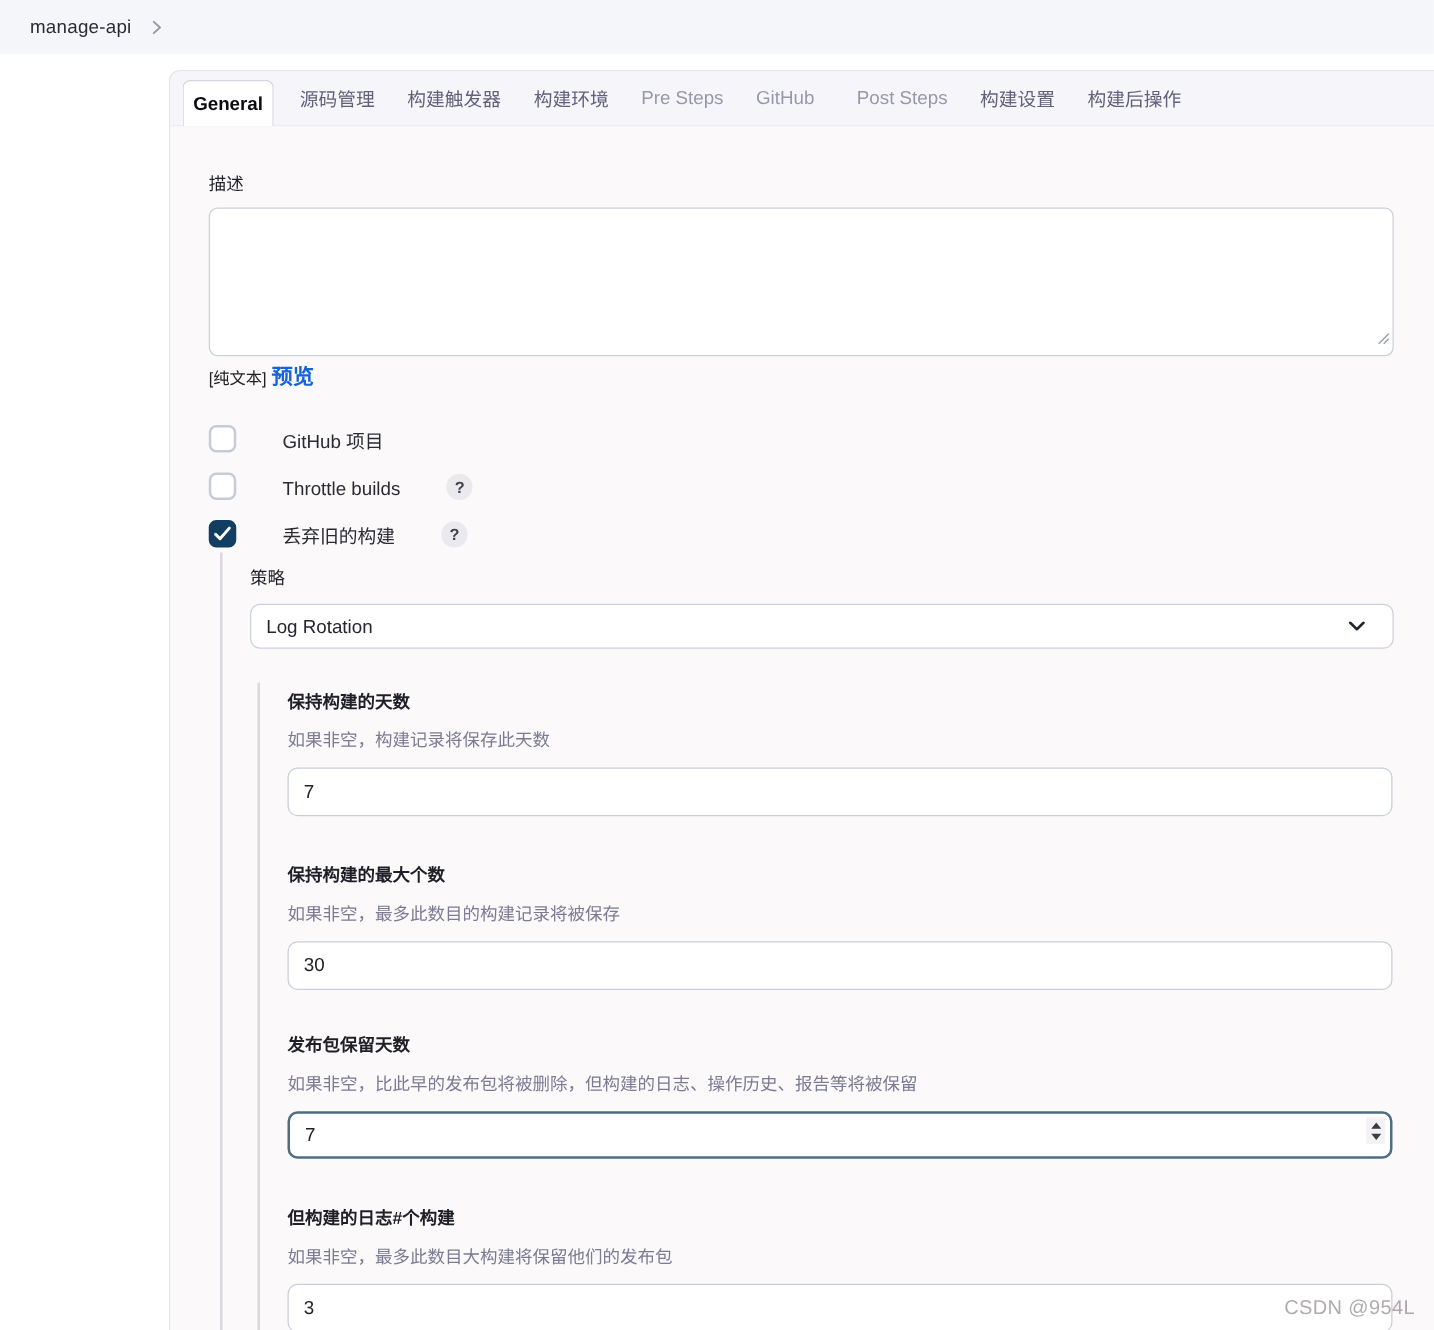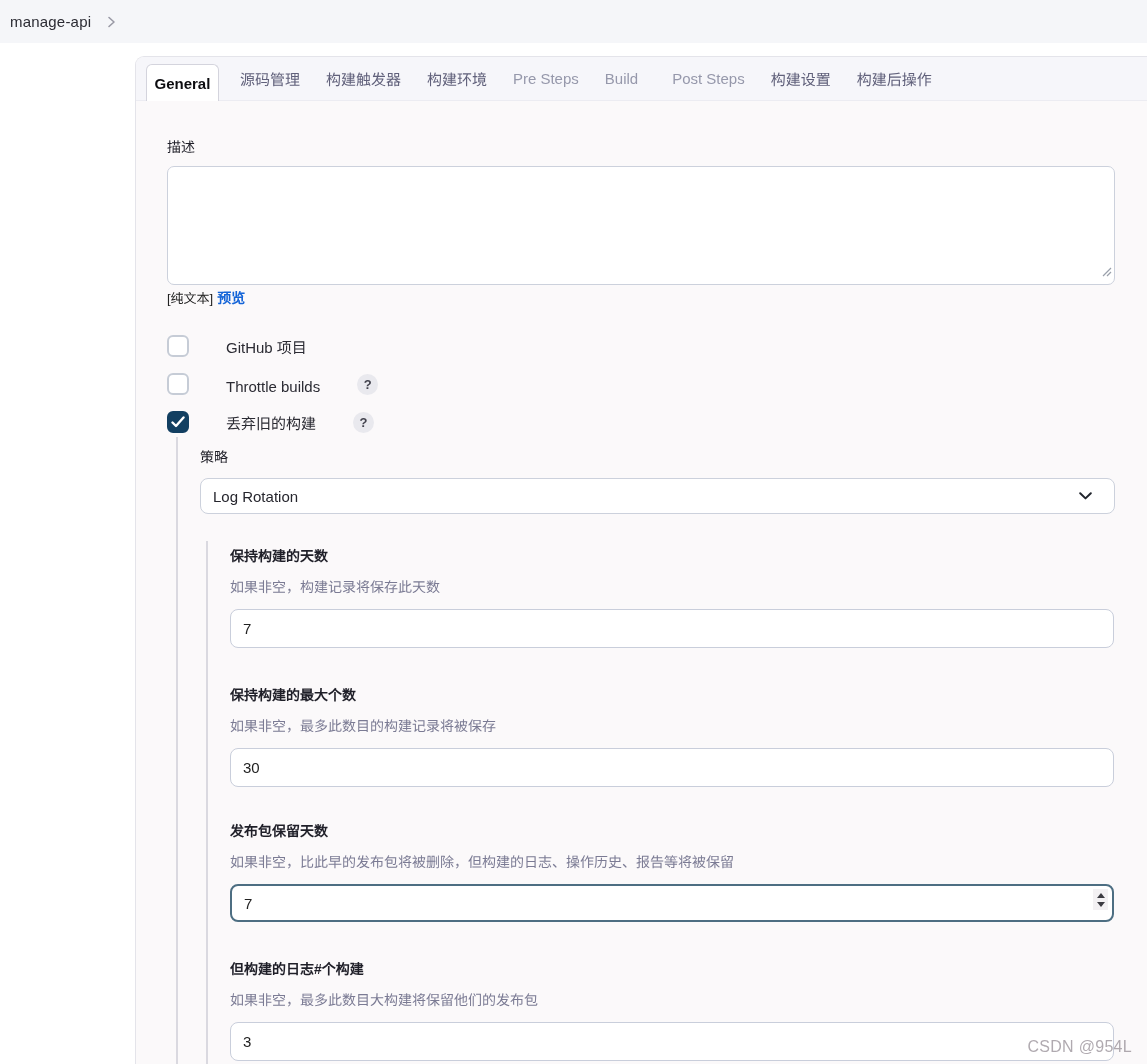--- a/index.html
+++ b/index.html
@@ -1,21 +1,21 @@
 <!DOCTYPE html>
 <html lang="zh-CN"><head>
 <meta charset="utf-8">
 <style>
   * { margin:0; padding:0; box-sizing:border-box; }
   html,body { width:1147px; height:1064px; overflow:hidden; background:#ffffff;
     font-family:"Liberation Sans", sans-serif; }
 
   
   .topbar { position:absolute; left:0; top:0; width:1147px; height:43px;
-    background:#f5f6f9; display:flex; align-items:center; padding-left:10px; }
+    background:#f5f6f9; display:flex; align-items:center; padding-left:24px; }
   .crumb { font-size:15px; color:#2b2b33; letter-spacing:.2px; }
   .crumb-sep { margin-left:16px; display:inline-flex; }
 
   
   .card { position:absolute; left:135px; top:56px; width:1048px; height:1008px;
     border-left:1px solid #e4e4ea; border-top:1px solid #e4e4ea;
     border-top-left-radius:9px; background:#fbf9fa; overflow:hidden; }
 
   
   .tabs { height:44px; background:#f6f6fa; border-bottom:1px solid #ececf2;
@@ -29,21 +29,21 @@
 
   
   .content { padding:35px 32px 0 31px; position:relative; }
   .lbl { font-size:14px; color:#1f1f28; }
   textarea.desc { display:block; margin-top:10px; width:948px; height:119px;
     border:1px solid #ccd1dc; border-radius:7px; background:#ffffff; resize:none;
     font-family:"Liberation Sans", sans-serif; font-size:14px; padding:8px 10px; color:#222; }
   .ta-wrap { position:relative; width:948px; }
   .resize-grip { position:absolute; right:3px; bottom:4px; pointer-events:none; }
   .preview-line { margin-top:2px; font-size:13px; color:#222; }
-  .preview-link { color:#1565d8; font-weight:bold; font-size:14px; text-decoration:none; margin-left:4px; }
+  .preview-link { color:#1565d8; font-weight:bold; font-size:17px; text-decoration:none; margin-left:4px; }
 
   
   .cb-row { display:flex; align-items:flex-end; height:22px; margin-top:16px;gap:26px; }
   .cb-row.first { margin-top:28px; }
   .cb { width:22px; height:22px; border:2px solid #c6ccd6; border-radius:6px;
     background:#ffffff; flex:0 0 auto; }
   .cb.checked { background:#123f61; border-color:#123f61;
     display:flex; align-items:center; justify-content:center; }
   .cb-label { margin-left:11px; font-size:15px; color:#2b2b33; }
   .help-badge { margin-left:11px; width:21px; height:21px; border-radius:50%;
@@ -96,21 +96,21 @@
 </div>
 
 <div class="card">
 
   <div class="tabs">
     <div class="tab active">General</div>
     <div class="tab">源码管理</div>
     <div class="tab">构建触发器</div>
     <div class="tab">构建环境</div>
     <div class="tab latin">Pre Steps</div>
-    <div class="tab latin">Build</div>
+    <div class="tab latin">GitHub</div>
     <div class="tab latin" style="margin-left:8px;">Post Steps</div>
     <div class="tab">构建设置</div>
     <div class="tab">构建后操作</div>
   </div>
 
   <div class="content">
 
     <div class="lbl">描述</div>
     <div class="ta-wrap">
       <textarea class="desc" style=""></textarea>

